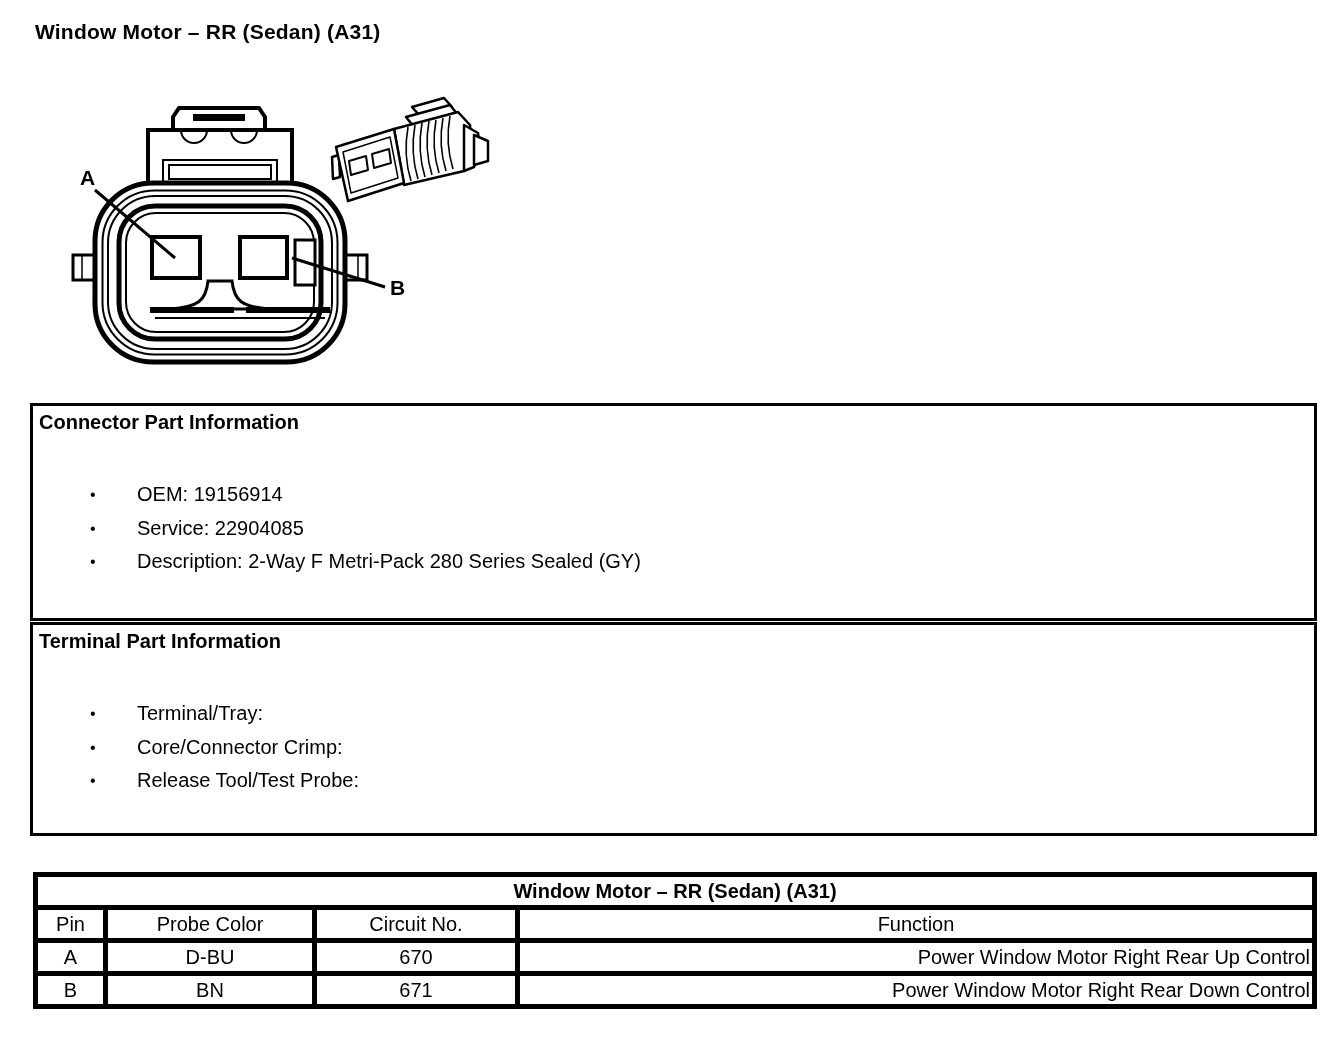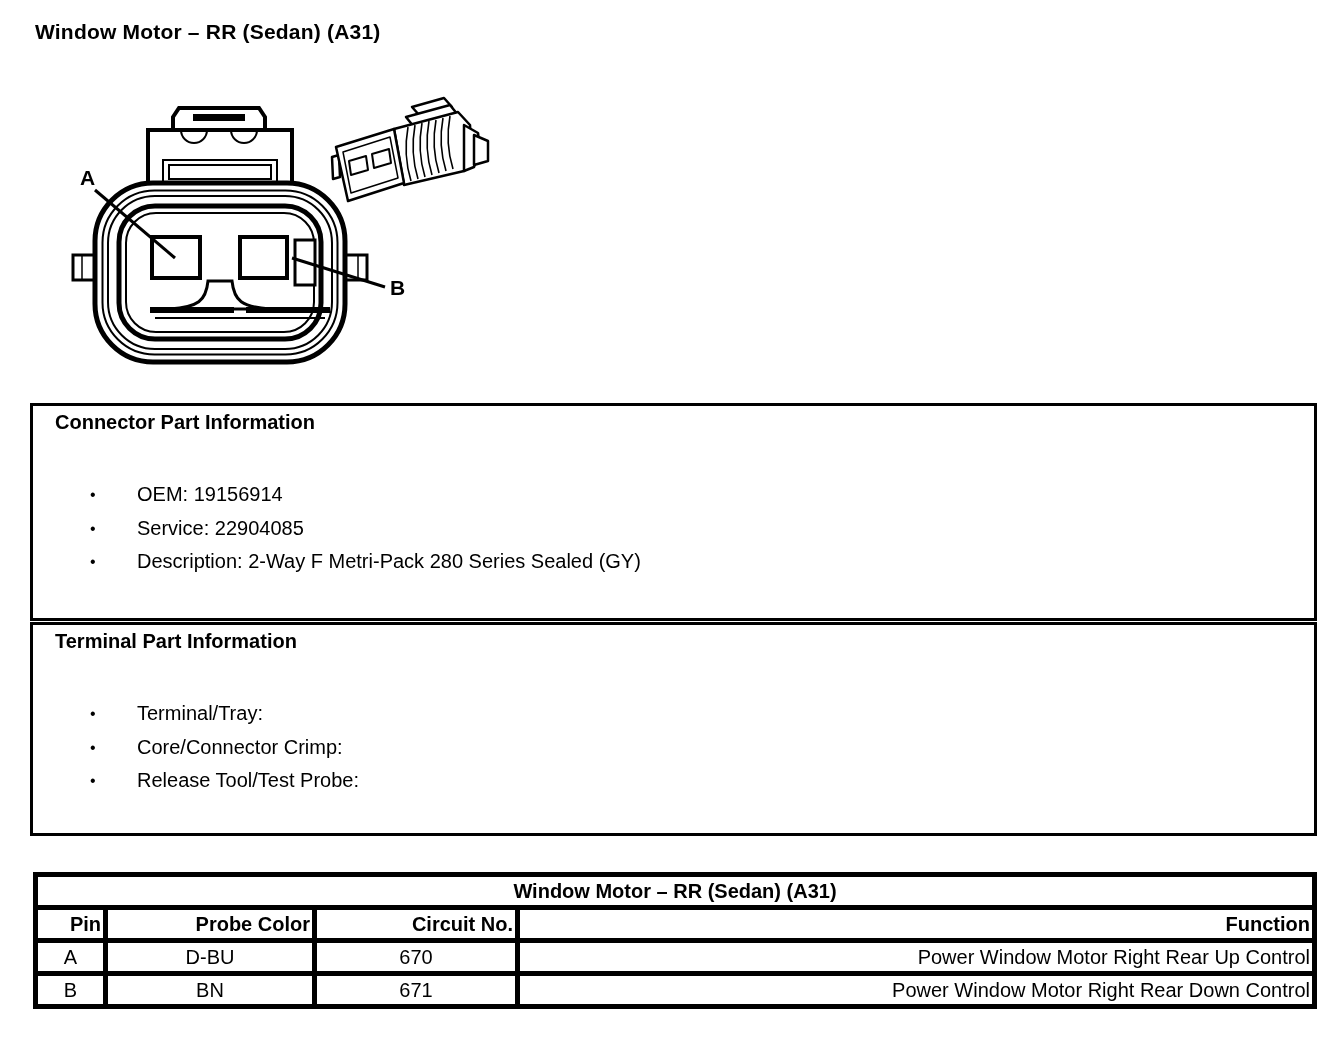--- a/index.html
+++ b/index.html
@@ -13,34 +13,34 @@
     position: absolute; left: 35px; top: 20px;
     font-size: 21px; font-weight: bold; letter-spacing: 0.2px;
   }
   .diagram-wrap { position: absolute; left: 60px; top: 85px; width: 430px; height: 300px; }
   .info-box {
     position: absolute; left: 30px; width: 1287px;
     border: 3px solid #000; background: #fff;
   }
   #connector-box { top: 403px; height: 218px; }
   #terminal-box  { top: 622px; height: 214px; }
-  .info-heading { font-size: 20px; font-weight: bold; padding: 4px 6px 0 22px; line-height: 24px; }
+  .info-heading { font-size: 20px; font-weight: bold; padding: 4px 6px 0 6px; line-height: 24px; }
   .info-list { list-style: none; margin: 44px 0 0 0; padding: 0 0 0 57px; }
   .info-list li { display: flex; font-size: 20px; line-height: 33.5px; }
   .bullet { flex: 0 0 47px; width: 47px; font-size: 16px; }
   table.pinout {
     position: absolute; left: 33px; top: 872px; width: 1284px;
     border-collapse: collapse; table-layout: fixed;
   }
   table.pinout th, table.pinout td {
     border: 5px solid #000; font-size: 20px; padding: 0 2px;
     height: 33px; overflow: hidden; white-space: nowrap; background: #fff;
   }
   .tbl-title { font-weight: bold; text-align: center; }
-  .tbl-head  { font-weight: bold; text-align: right; }
+  .tbl-head  { font-weight: normal; text-align: center; }
   td.c { text-align: center; font-weight: normal; }
   td.l { text-align: right; font-weight: normal; padding-left: 5px; }
   svg text { font-family: "Liberation Sans", sans-serif; font-weight: bold; font-size: 21px; fill: #000; }
 </style>
 </head>
 <body>
 
 <div class="page-title">Window Motor – RR (Sedan) (A31)</div>
 
 <div class="diagram-wrap">

